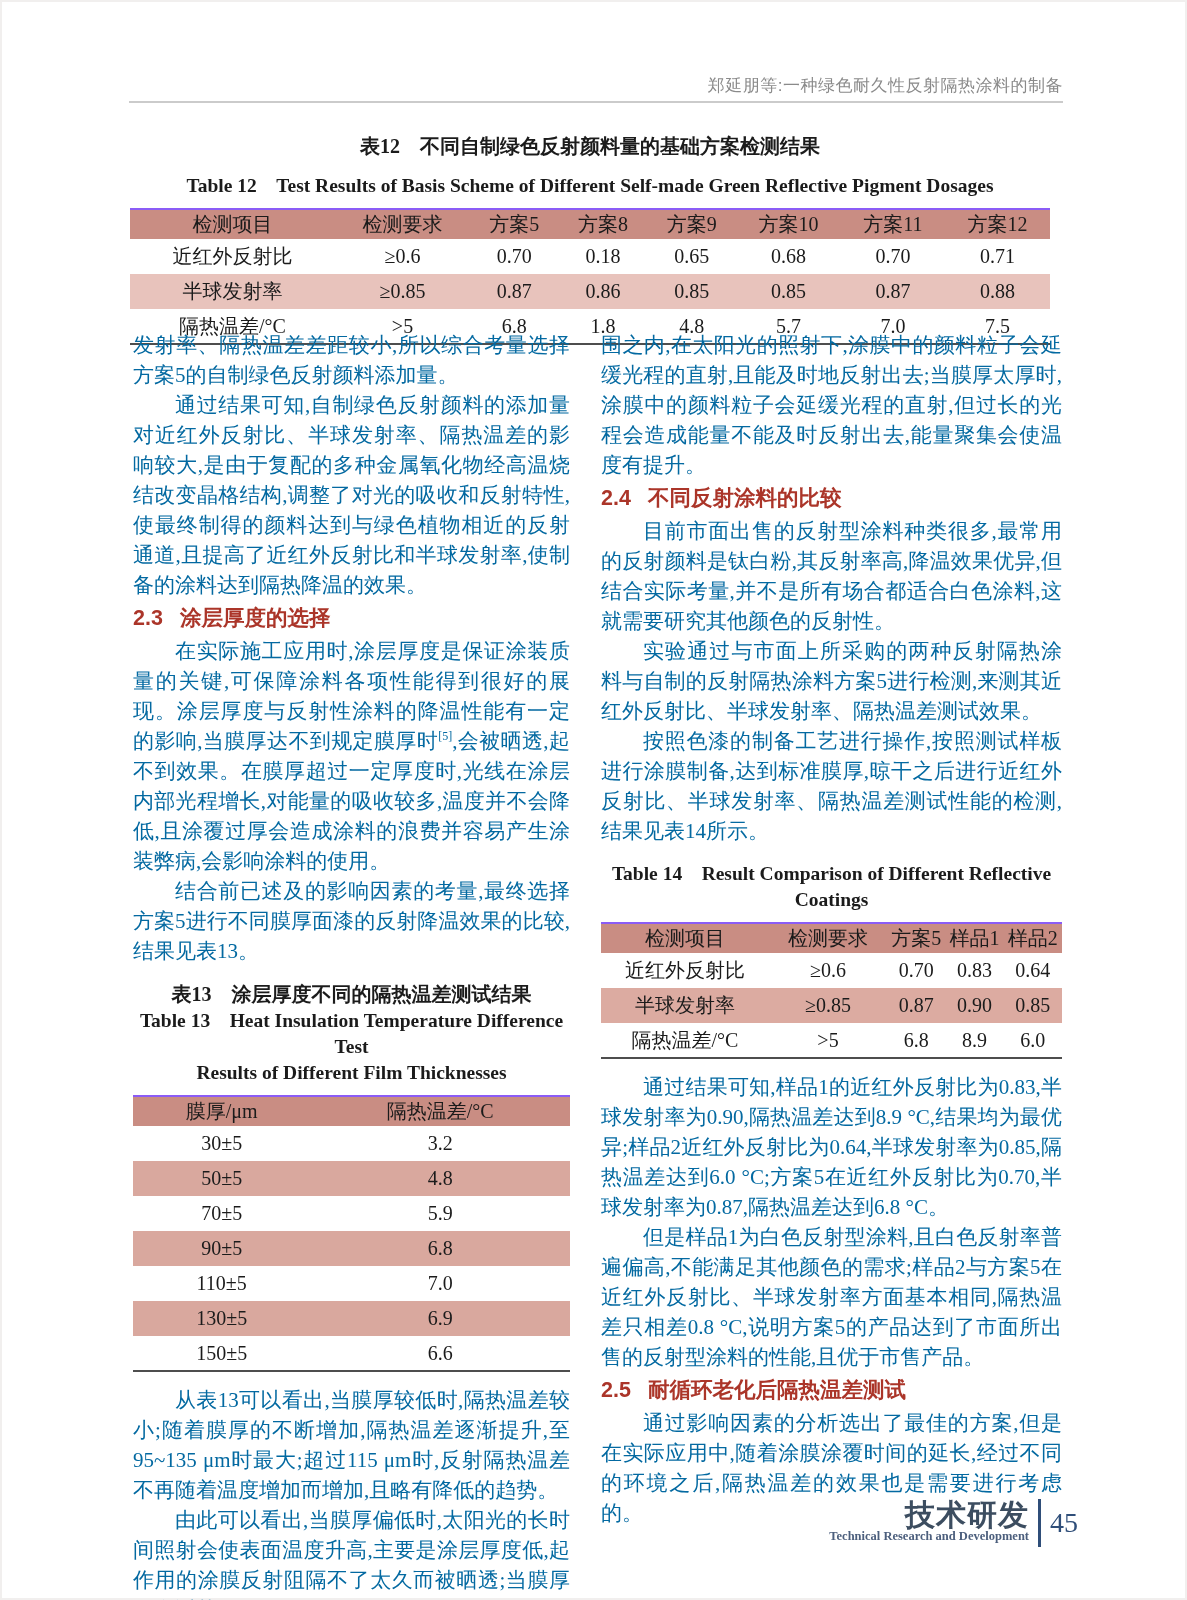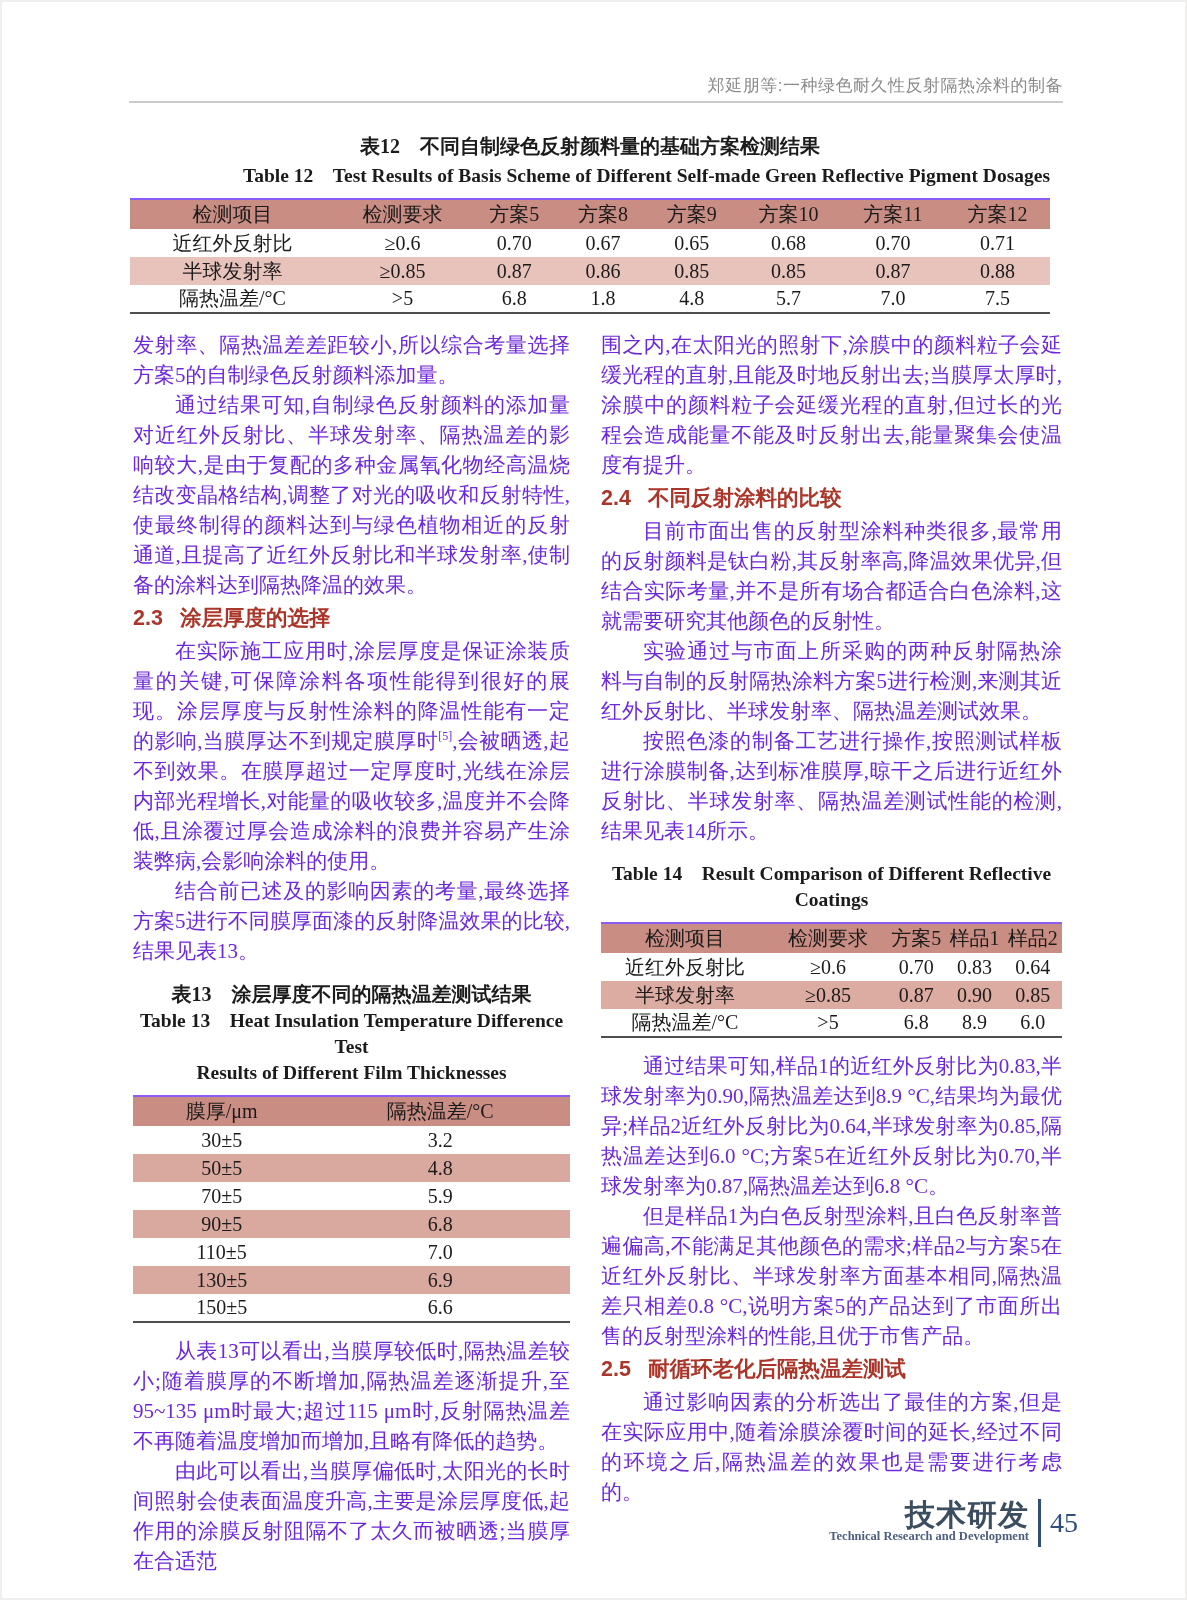--- a/index.html
+++ b/index.html
@@ -29,41 +29,41 @@
 
   
   table.data{
     border-collapse:collapse;width:100%;margin-top:9px;
     border-top:2px solid #8b5cf6;border-bottom:2px solid #4e4e4e;
   }
   table.data th{
     background:var(--table-header-bg);font-weight:400;font-size:20px;
     height:30px;text-align:center;padding:0 2px;
   }
-  table.data td{font-size:20px;height:28px;text-align:center;padding:0 2px;}
+  table.data td{font-size:20px;height:35px;text-align:center;padding:0 2px;}
   table.data tr.alt td{background:var(--alt,#e3b7af);}
 
   .table12 th:first-child,.table12 td:first-child{width:205px;}
   .table12 th:nth-child(2),.table12 td:nth-child(2){width:135px;}
   .table13 td,.table13 th{height:29px;}
   .table14 th:first-child,.table14 td:first-child{width:168px;}
   .table14 th:nth-child(2),.table14 td:nth-child(2){width:118px;}
   .table14 td{height:31px;}
 
   
   .t12{position:absolute;top:133px;left:130px;width:920px;text-align:center;}
-  .t12 .cap-en{margin-top:4px;text-align:right;}
+  .t12 .cap-en{margin-top:14px;}
 
   
   .col{position:absolute;top:330px;}
   .col-left{left:133px;width:437px;}
   .col-right{left:601px;width:461px;}
   p.body{
     margin:0;font-size:21px;line-height:30px;text-align:justify;
-    font-family:"Liberation Serif","DejaVu Serif",serif;color:#6d28d9;
+    font-family:"Liberation Serif","DejaVu Serif",serif;color:#0369a1;
   }
   p.indent{text-indent:2em;}
   p.mt{margin-top:13px;}
   p.body sup{font-size:12px;line-height:0;}
   .sec{
     display:flex;align-items:flex-start;gap:17px;margin:3px 0 2px;
     color:var(--section-heading);font-weight:700;font-size:21.5px;line-height:31px;
     font-family:"Liberation Sans","DejaVu Sans",sans-serif;
   }
   .tblock{margin-top:15px;text-align:center;}
@@ -103,21 +103,21 @@
               <th>方案10</th>
               <th>方案11</th>
               <th>方案12</th>
             </tr>
           </thead>
           <tbody>
             <tr>
               <td>近红外反射比</td>
               <td>≥0.6</td>
               <td>0.70</td>
-              <td>0.67</td>
+              <td>0.18</td>
               <td>0.65</td>
               <td>0.68</td>
               <td>0.70</td>
               <td>0.71</td>
             </tr>
             <tr class="alt">
               <td>半球发射率</td>
               <td>≥0.85</td>
               <td>0.87</td>
               <td>0.86</td>

